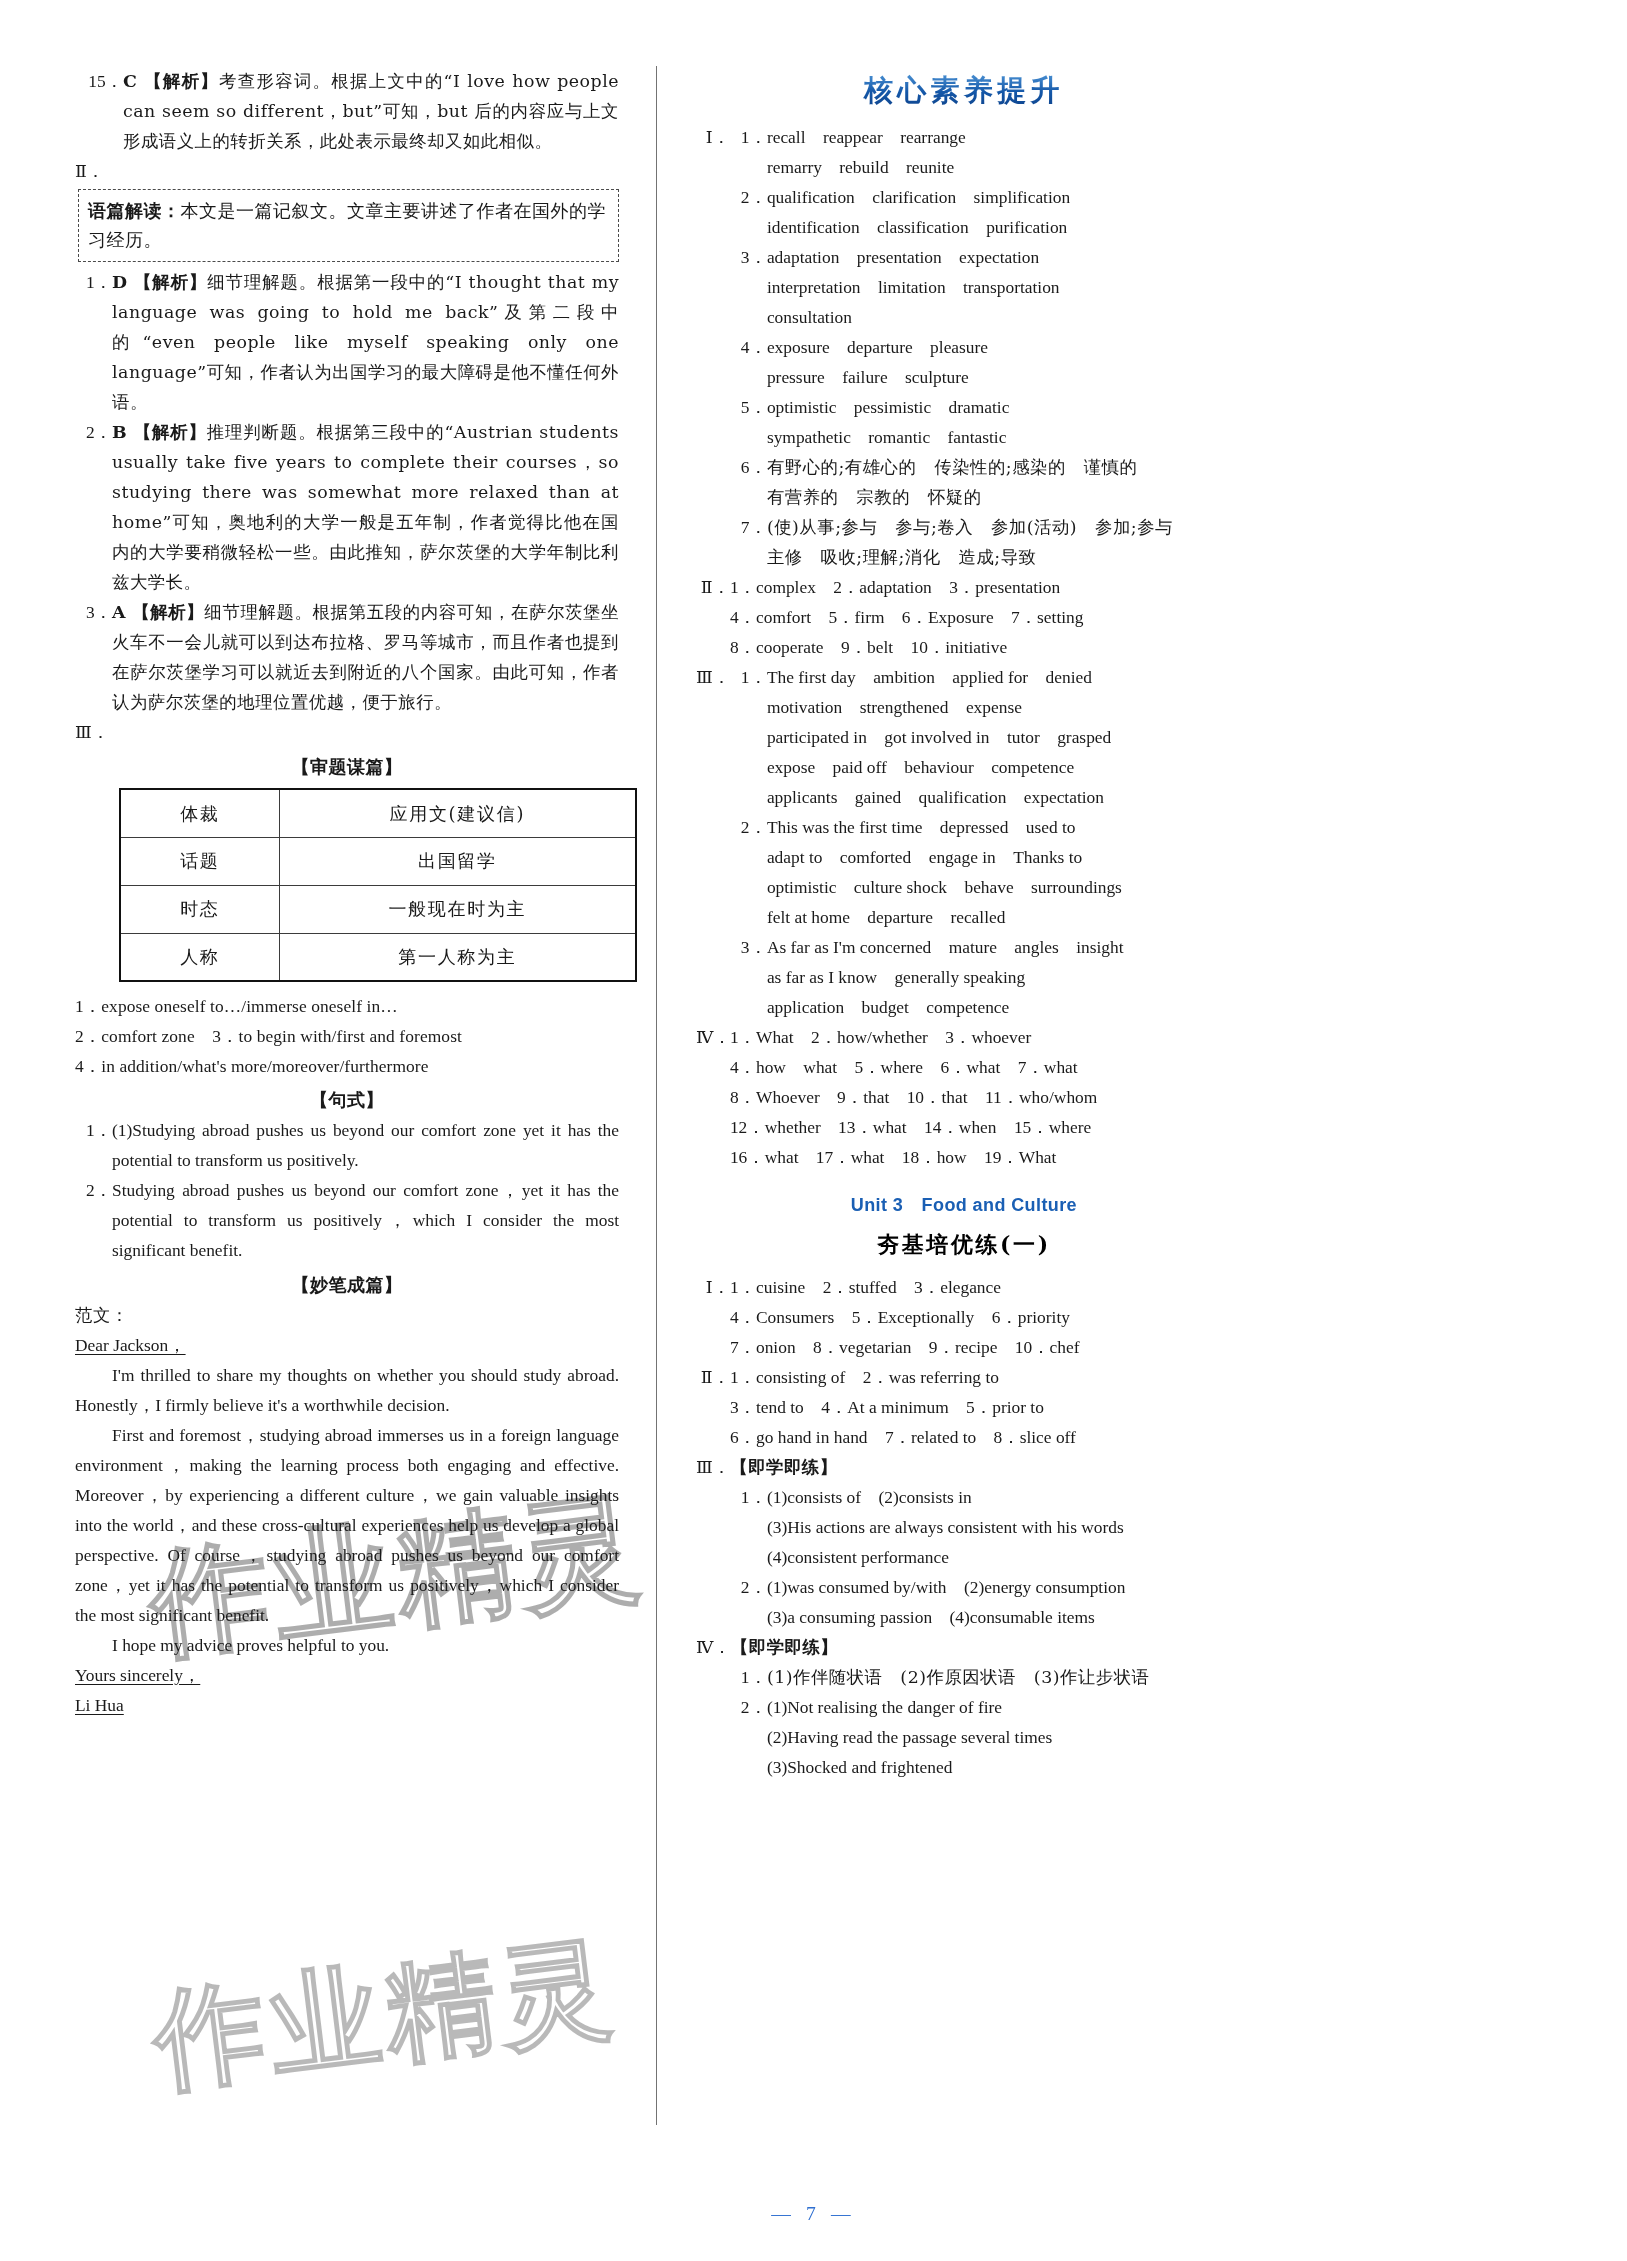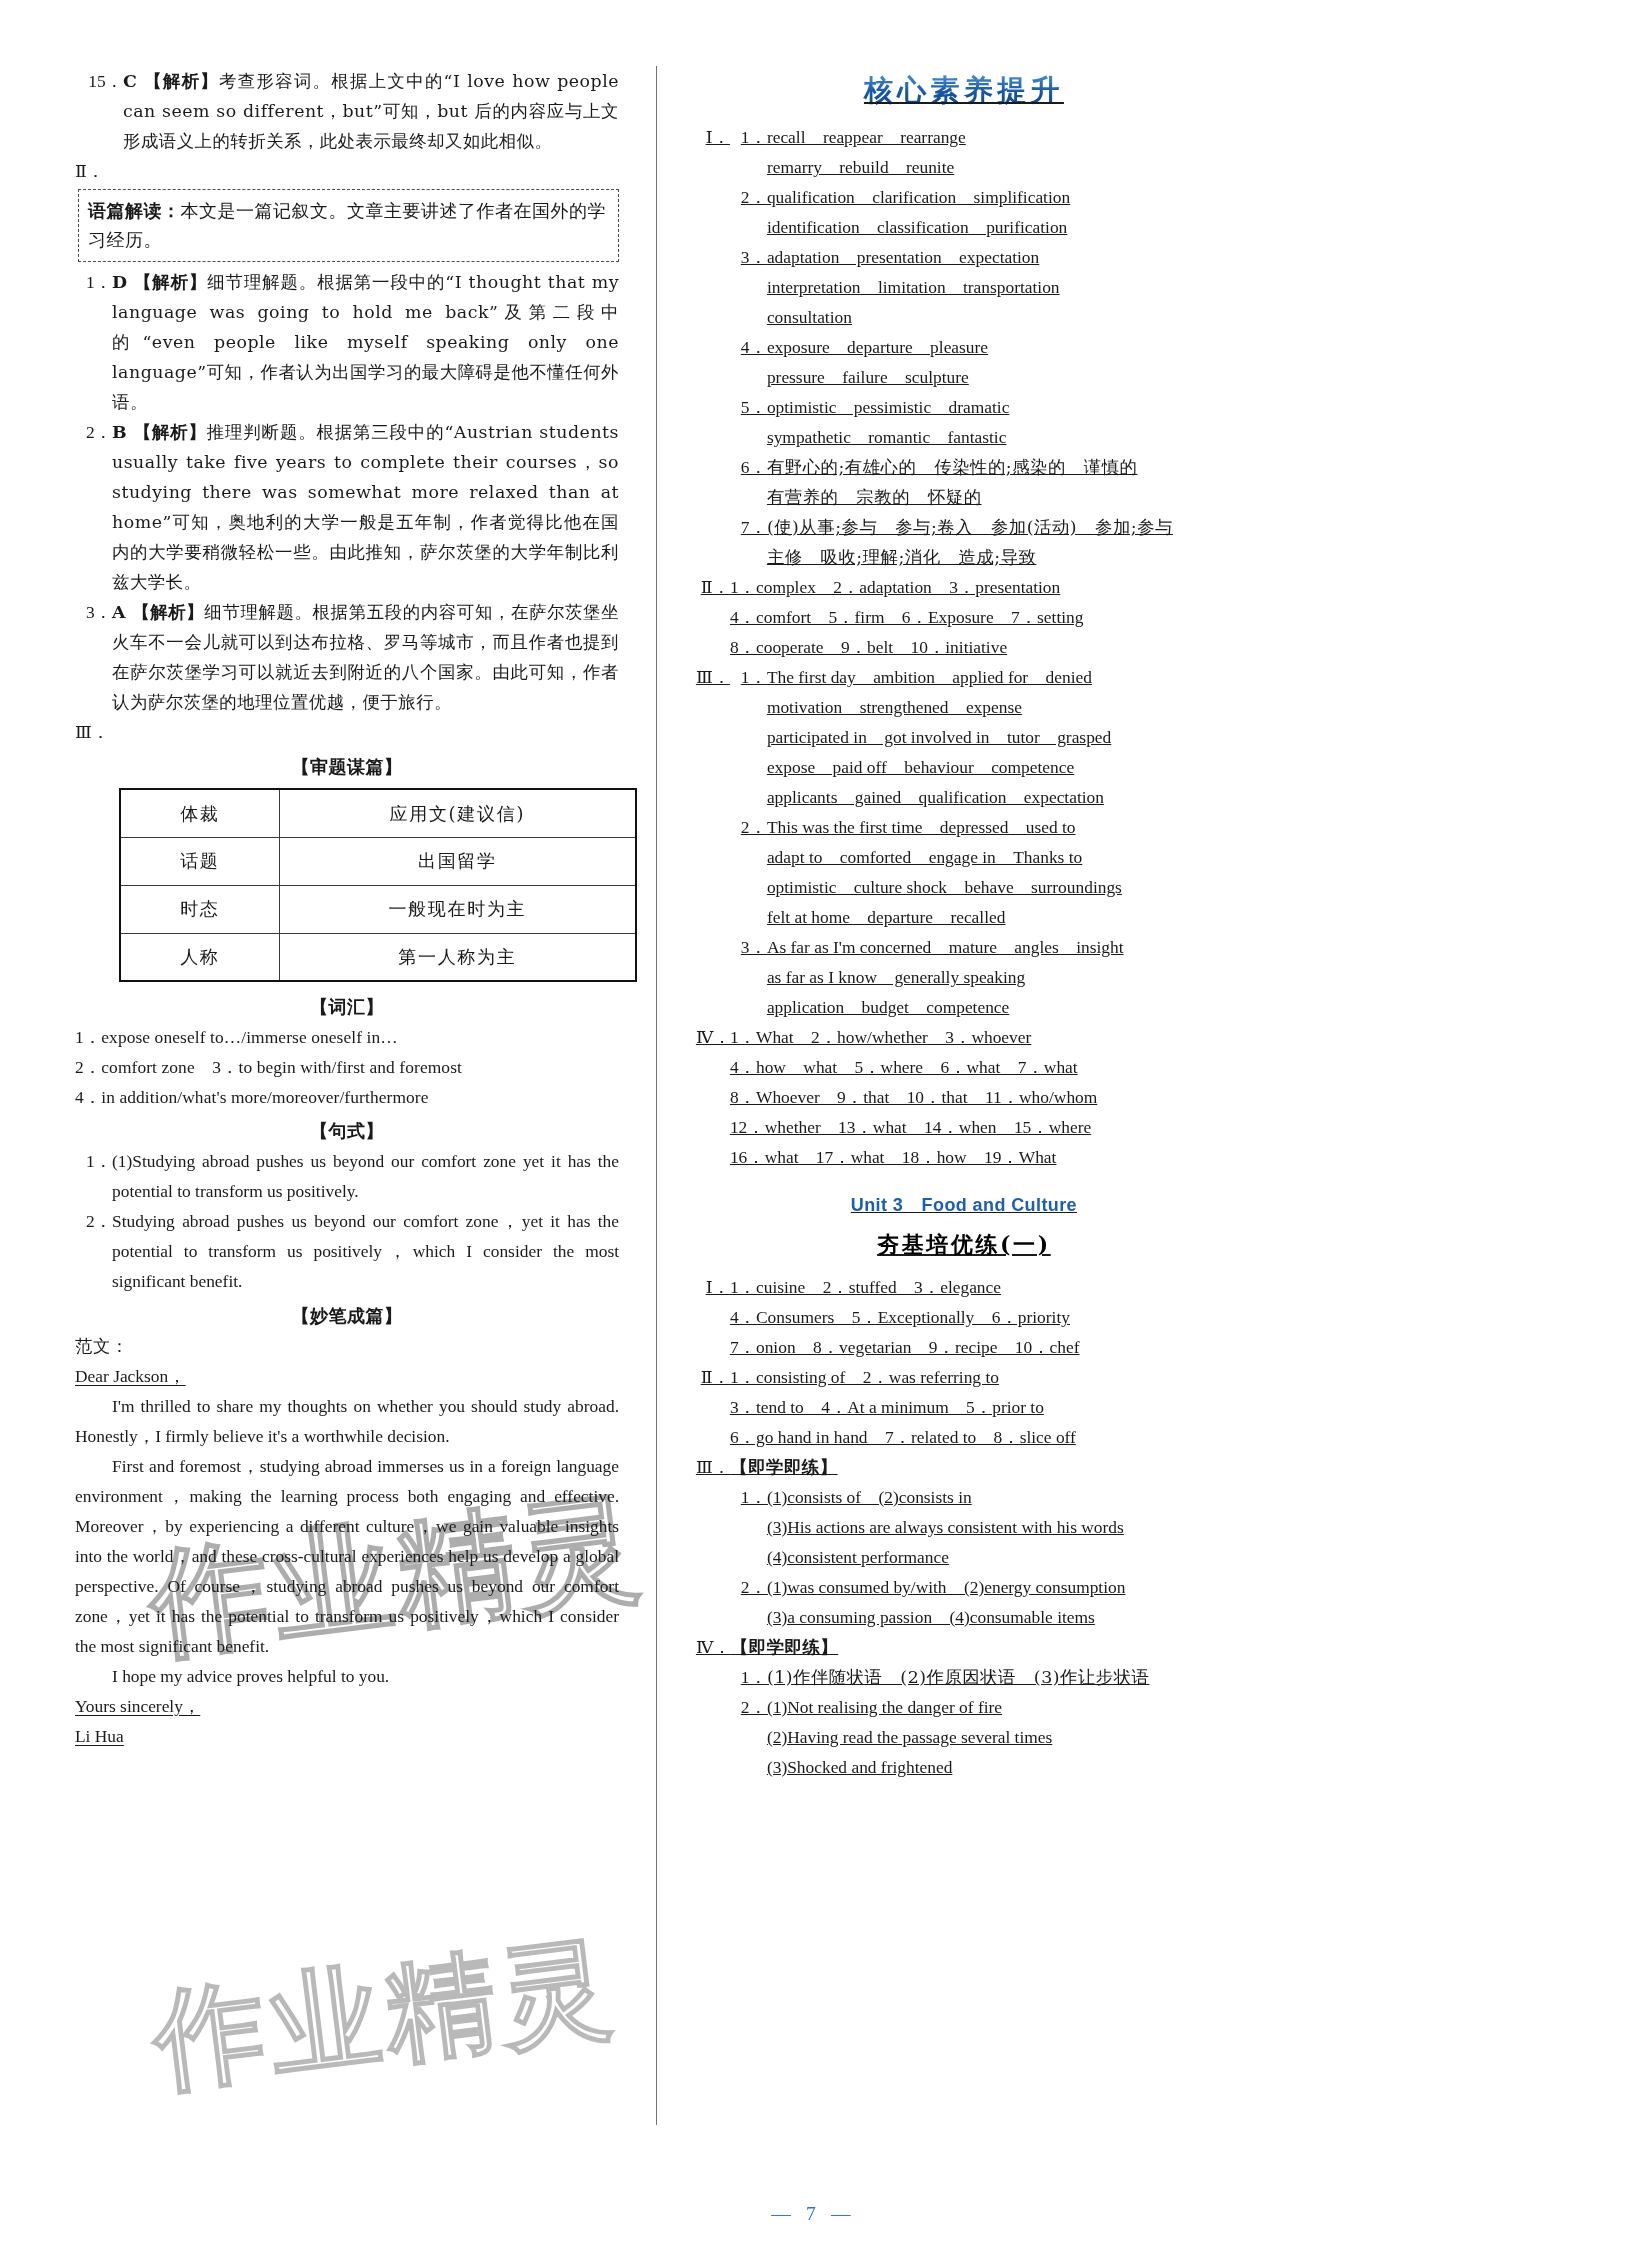--- a/index.html
+++ b/index.html
@@ -15,21 +15,21 @@
   .page { position:relative; width:1627px; height:2261px; padding:0; }
 
   .cols {
     position:absolute;
     top:66px; left:0; right:0;
     display:flex;
     height:2076px;
   }
   .col-left  { width:544px; margin-left:75px; position:relative; }
   .col-rule  { width:0.9px; background:#000; opacity:.55; margin:0 0 0 37px; height:2059px; }
-  .col-right { width:536px; margin-left:39px; position:relative;text-decoration:underline; }
+  .col-right { width:536px; margin-left:39px; position:relative; }
 
   
   .ln { font-size:17.4px; line-height:30px; letter-spacing:0.1px; }
   .cn { font-family:"DejaVu Serif","Liberation Serif",serif; letter-spacing:0.5px; }
   .b  { font-weight:bold; }
 
   
   .item { display:flex; font-size:17.4px; line-height:30px; }
   .item > .num { flex:0 0 auto; white-space:pre; text-align:right; }
   .item > .body { flex:1 1 auto; }
@@ -207,21 +207,20 @@
           <td class="k">时态</td>
           <td class="v">一般现在时为主</td>
         </tr>
         <tr>
           <td class="k">人称</td>
           <td class="v">第一人称为主</td>
         </tr>
       </tbody>
         </table>
 
-      <div class="brk cn">【词汇】</div>
       <div class="ln">1．expose oneself to…/immerse oneself in…</div>
       <div class="ln">2．comfort zone　3．to begin with/first and foremost</div>
       <div class="ln">4．in addition/what's more/moreover/furthermore</div>
 
       <div class="brk cn">【句式】</div>
 
       <div class="item">
         <span class="num w-n1">1．</span>
         <span class="body just">
           <div>(1)Studying abroad pushes us beyond our comfort zone yet it has the potential to transform us positively.</div>

